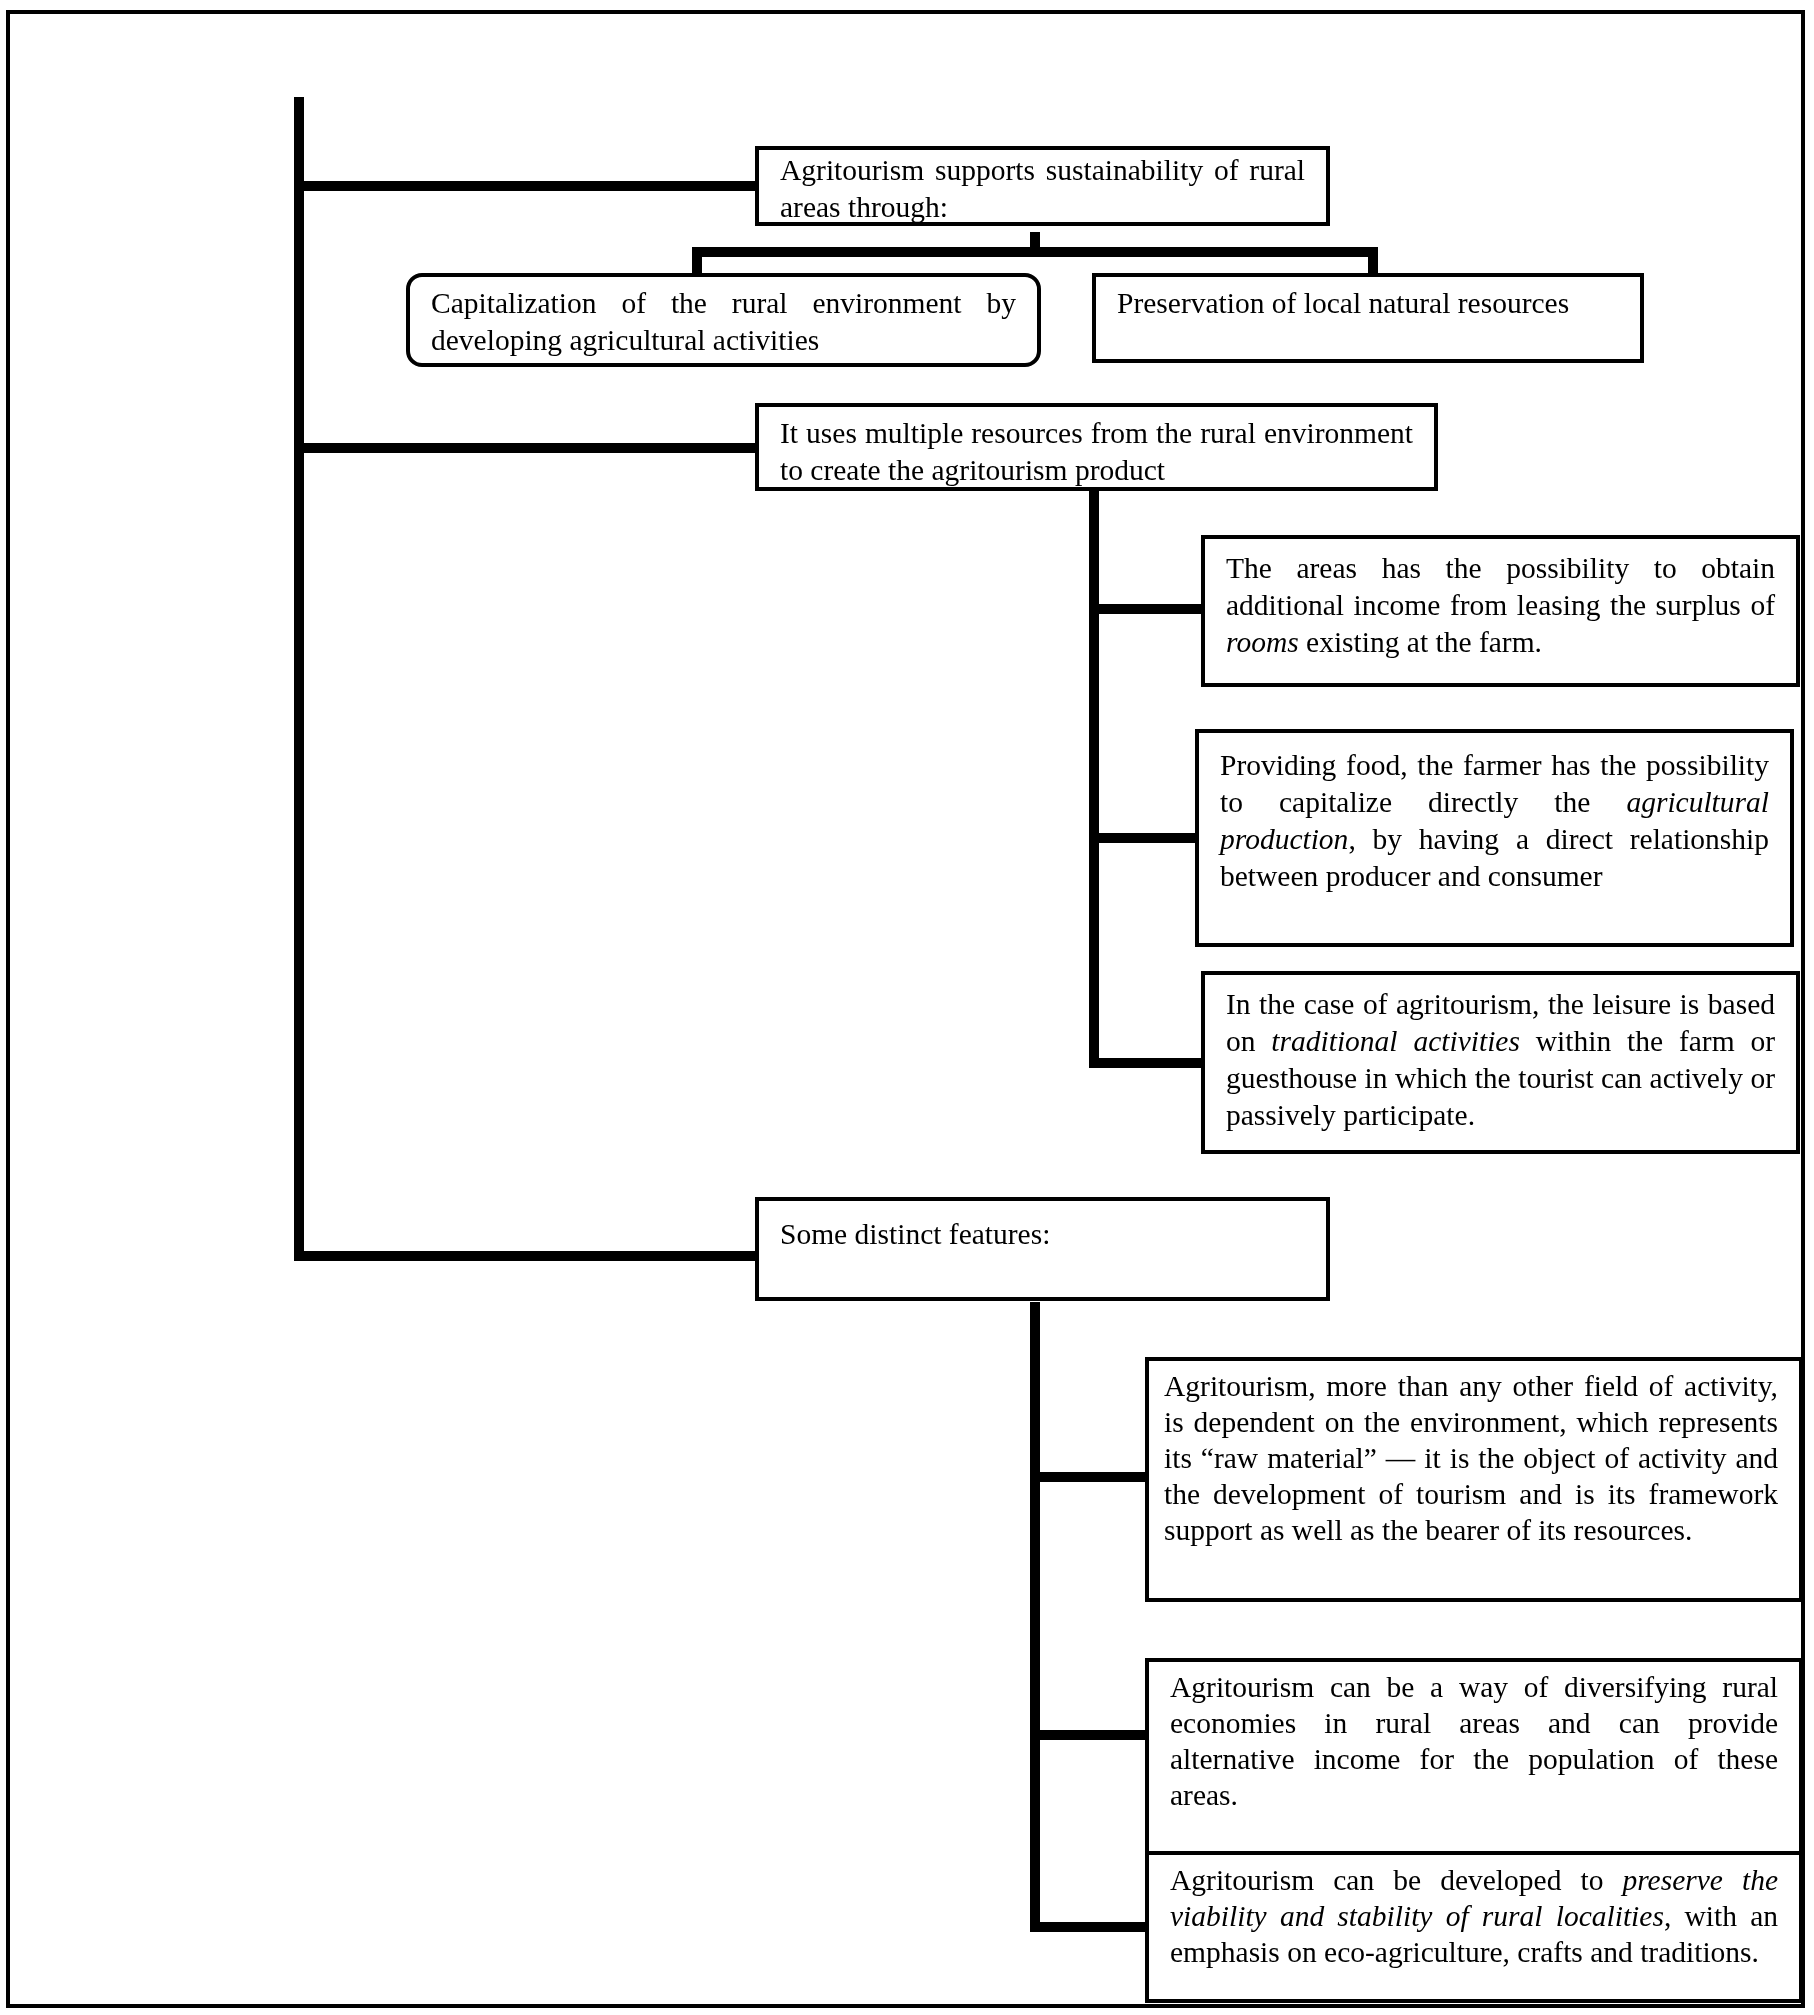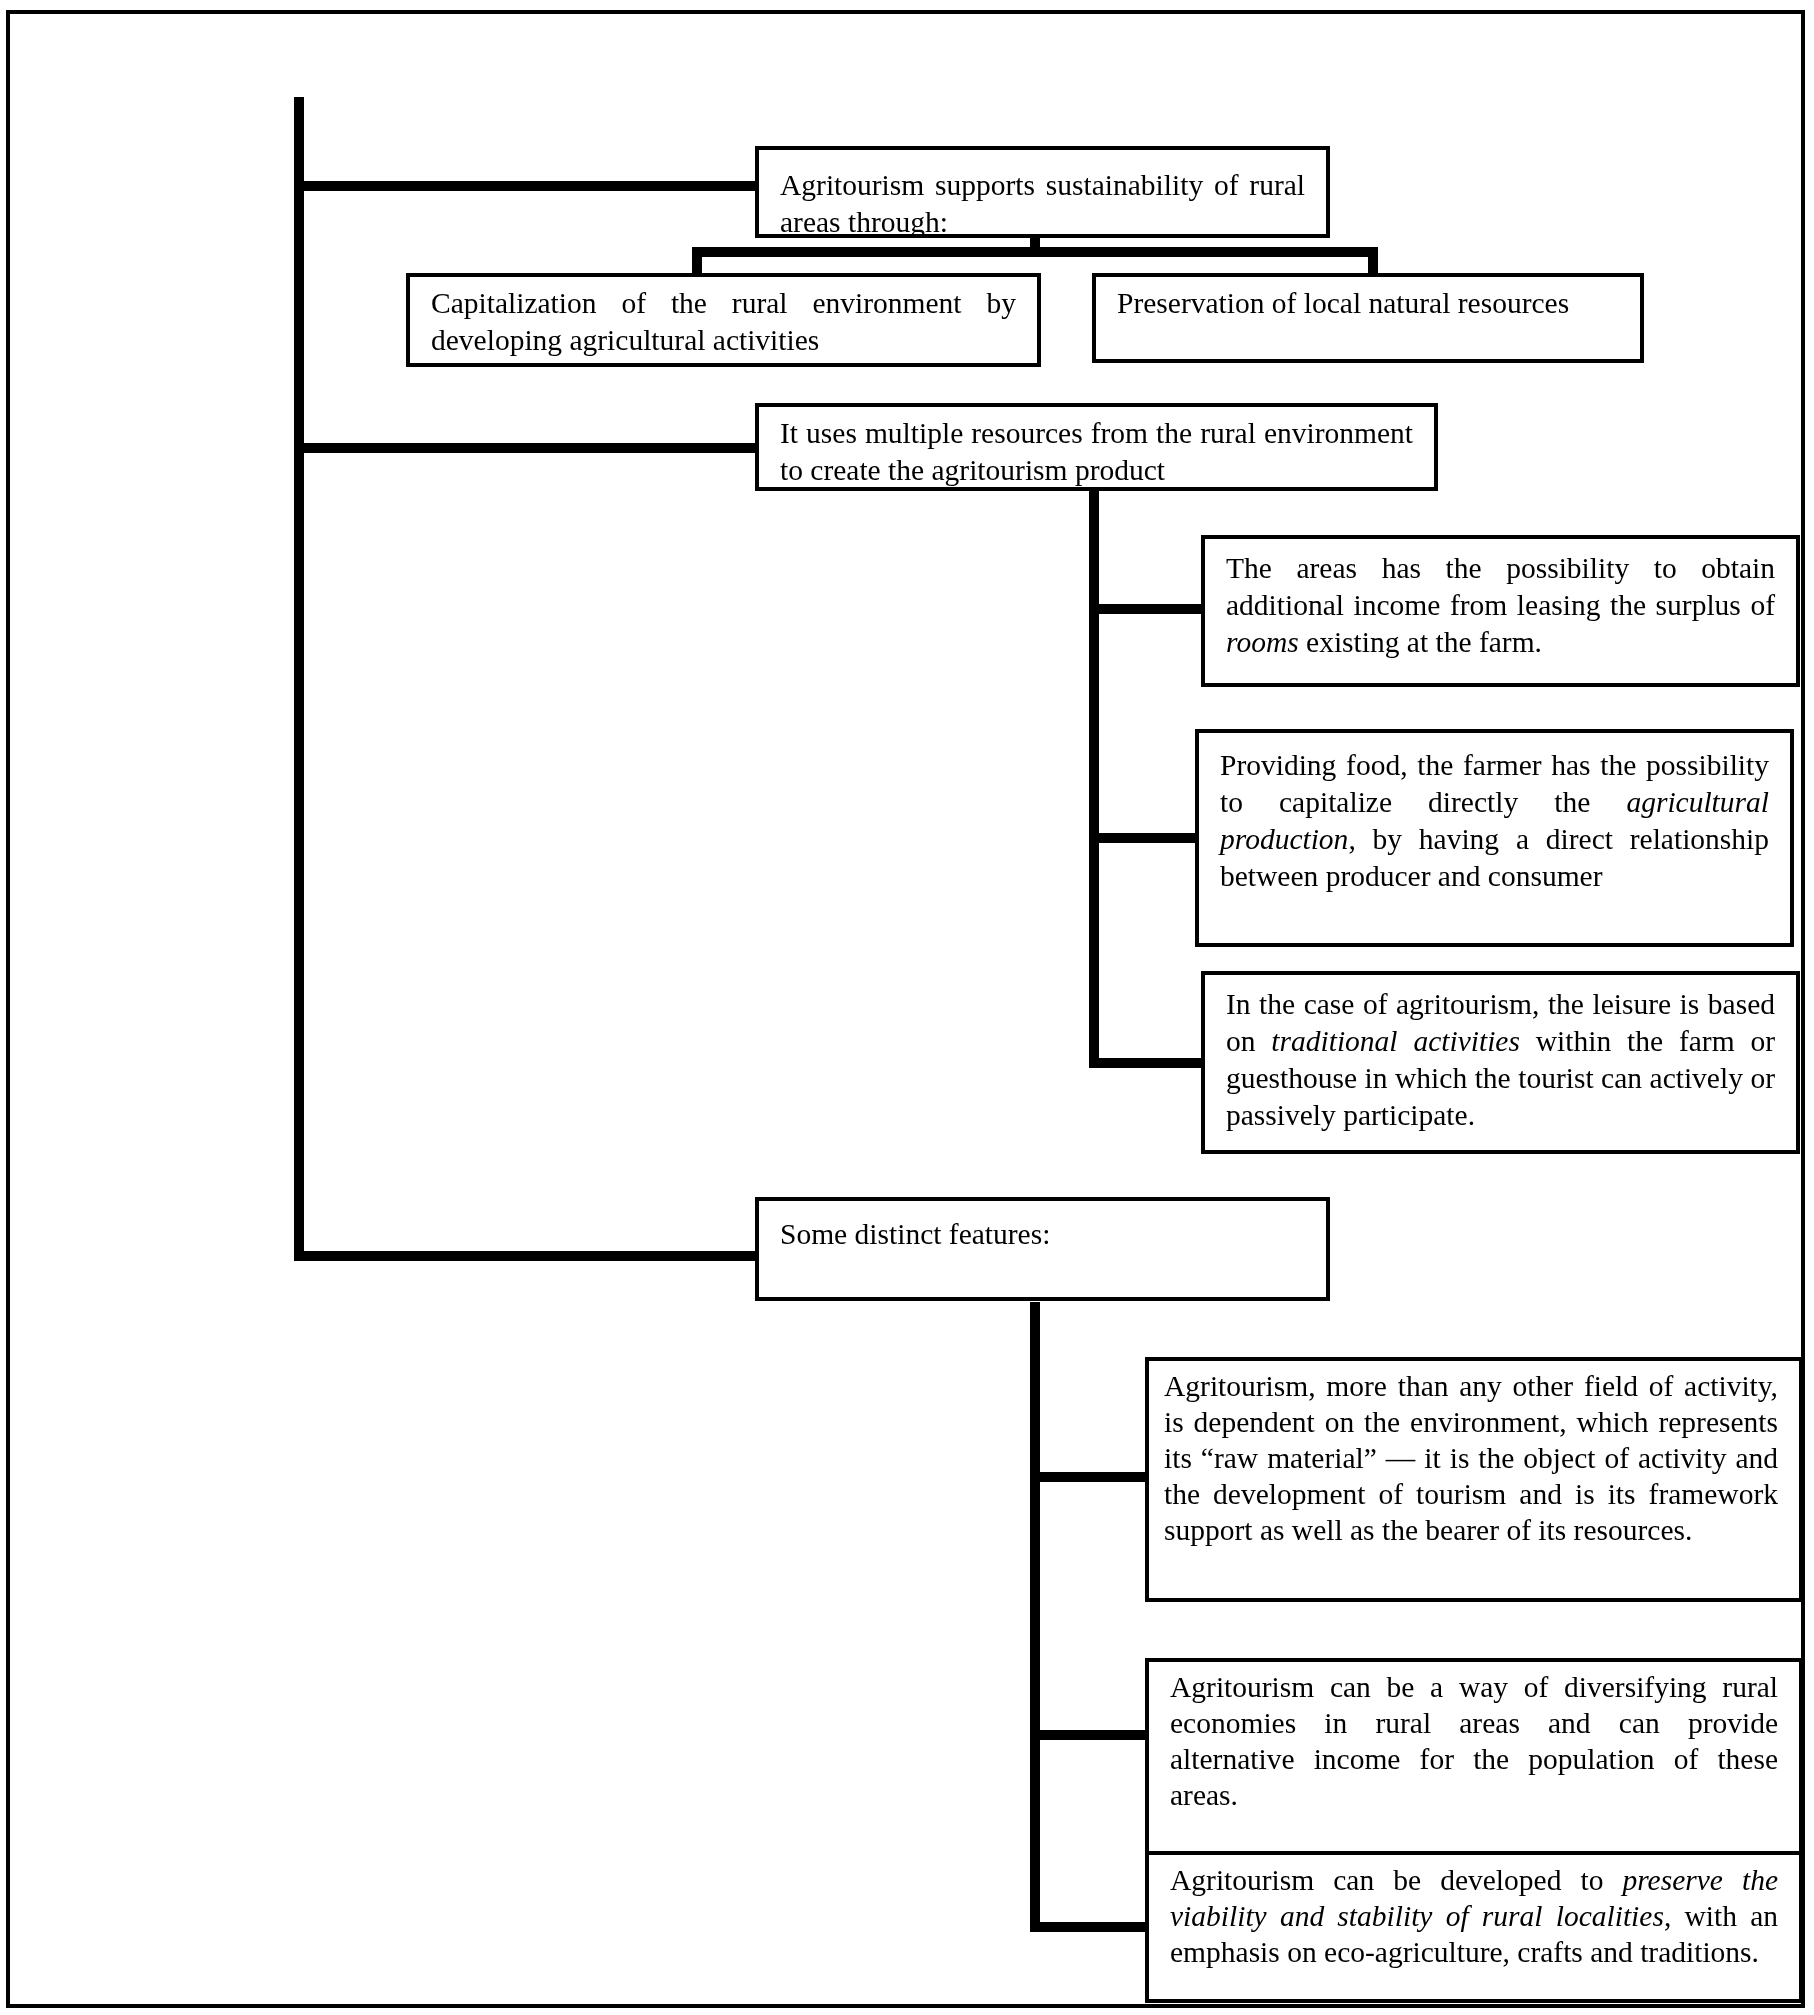--- a/index.html
+++ b/index.html
@@ -42,25 +42,25 @@
   
   .n-title{
     left:5.5px; top:10.2px; width:583px; height:87px;
     border-width:6.5px;
     font-weight:bold;
     font-size:32px;
     text-align:left;
     padding:12px 9.2px 0 31px;
   }
   
-  .n-sustain { left:755px; top:146px;  width:575px; height:92px; padding-top:17px;}
+  .n-sustain { left:755px; top:146px;  width:575px; height:80px; padding-top:2px;}
   .n-ituses  { left:755px; top:403px;  width:683px; height:88px; padding-top:8.3px;}
   .n-features{ left:755px; top:1197px; width:575px; height:104px; text-align:left; padding-top:15px;}
   
-  .n-capital { left:406px;  top:273px;  width:635px; height:94px; padding-top:8.3px;}
+  .n-capital { left:406px;  top:273px;  width:635px; height:94px; padding-top:8.3px;border-radius:16px;}
   .n-preserv { left:1092px; top:273px;  width:552px; height:90px; padding-top:8.3px;}
   
   .n-rooms   { left:1201px; top:535px; width:599px; height:152px; padding-top:11px;}
   .n-food    { left:1195px; top:729px; width:599px; height:218px; padding-top:14px;}
   .n-leisure { left:1201px; top:971px; width:599px; height:183px; padding-top:11px;}
   
   .f-box{ line-height:36px; padding-top:6.5px;}
   .n-environ { left:1145px; top:1357px; width:658px; height:245px;padding-left:15px;}
   .n-divers  { left:1145px; top:1658px; width:658px; height:200px;}
   .n-preslocal{left:1145px; top:1851px; width:658px; height:152px;}

